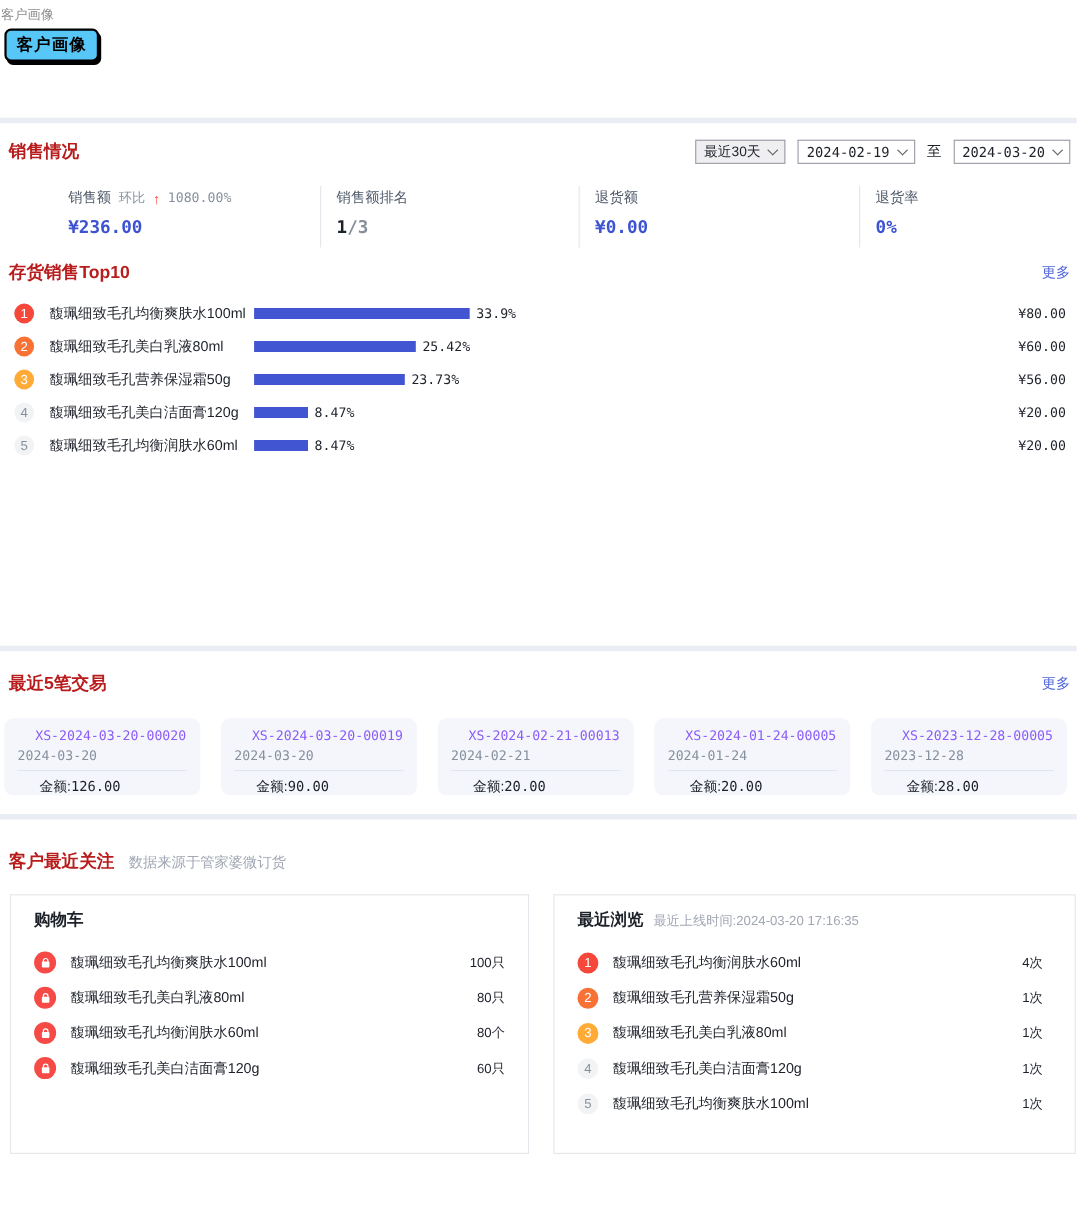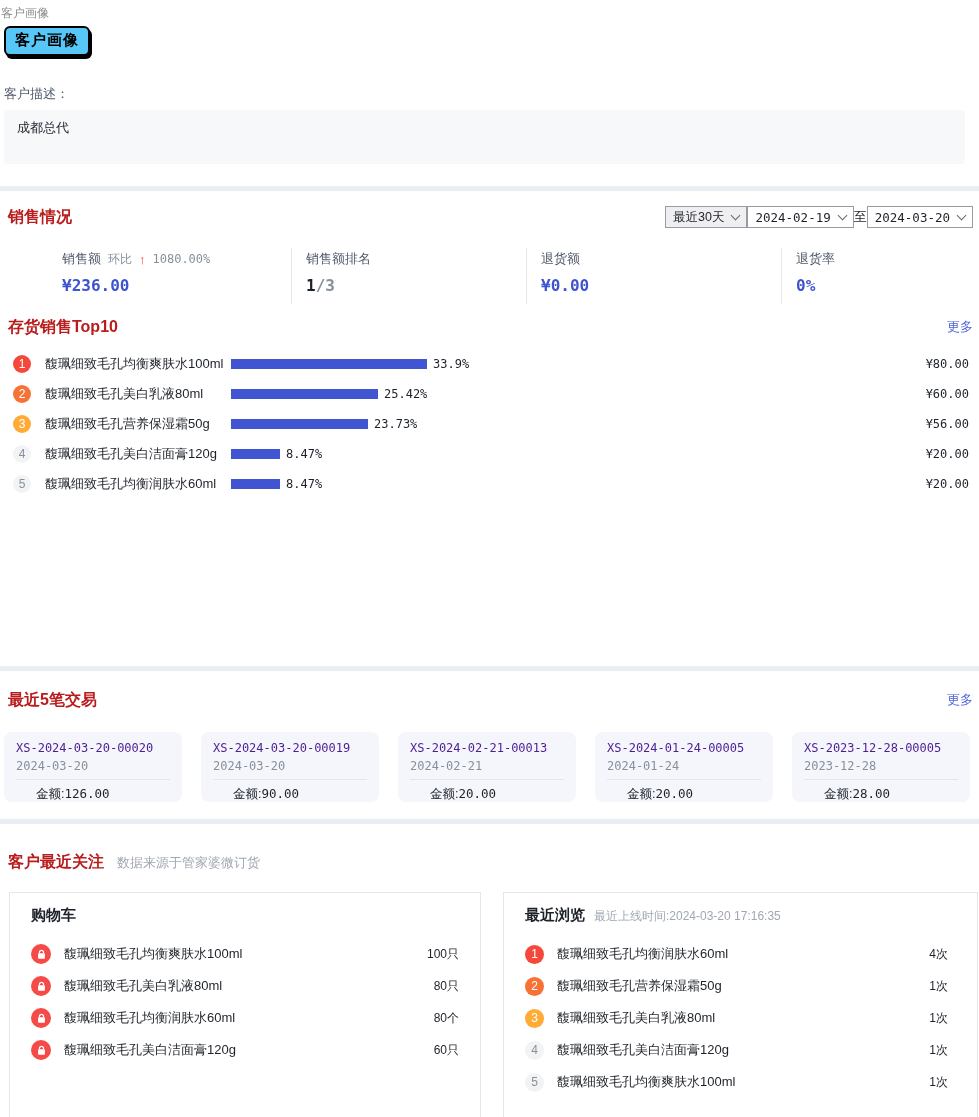--- a/index.html
+++ b/index.html
@@ -24,21 +24,21 @@
   .desc-box { margin-top:5px; background:#f7f8fa; border-radius:4px; height:54px; padding:9px 13px; }
 
   .divider { height:5px; background:#e9edf4; }
   .d1 { margin-top:22px; }
 
   .sec-head { display:flex; align-items:center; height:26px; padding:0 6px 0 8px; }
   .sec-title { font-size:16px; font-weight:bold; color:#b91c1c; }
   .more { margin-left:auto; color:#4e65d9; font-size:13px; cursor:pointer; }
 
   .sales-head { margin-top:13px; }
-  .filters { margin-left:auto; display:flex; align-items:center; }
+  .filters { margin-left:auto; display:flex; align-items:center; gap:11px; }
   .fselect { border:1px solid #999aa4; background:#fff; height:22px; display:flex; align-items:center;
              padding:0 6px 0 7px; font-size:12.5px; min-width:86px; cursor:pointer; justify-content:space-between; }
   .fselect.gray { background:#efeff1; min-width:82px; }
   .chev { width:7px; height:7px; border-right:1.6px solid #66686f; border-bottom:1.6px solid #66686f;
           transform:rotate(45deg); margin:-3px 1px 0 8px; flex:0 0 auto; }
   .to-label { color:#1d2129; }
 
   .metrics { display:flex; margin-top:18px; }
   .metric { padding:2px 0 0 14px; border-left:1px solid #e5e6eb; height:56px; }
   .m1 { width:243px; border-left:none; padding-left:14px;margin-left:48px; }
@@ -58,21 +58,21 @@
   .r1 { background:#f5483b; color:#fff; } .r2 { background:#f77234; color:#fff; } .r3 { background:#ffab36; color:#fff; }
   .t-name { margin-left:14px; width:186px; font-size:13px; }
   .bar { height:10px; background:#4155d2; flex:0 0 auto; }
   .t-pct { margin-left:6px; font-size:12px; }
   .t-amt { margin-left:auto; font-size:12px; margin-right:6px; }
   .t-spacer { height:167px; }
 
   .tx-head { margin-top:16px; }
   .cards { display:flex; gap:19px; margin:19px 4px 0 4px; }
   .card { width:178px; height:70px; background:#f4f6fc; border-radius:8px; padding:9px 12px 0; }
-  .card-no { color:#4c1d95; font-size:12px; cursor:pointer; }
+  .card-no { color:#8b5cf6; font-size:12px; cursor:pointer;margin-left:16px; }
   .card-date { color:#86909c; font-size:12px; margin-top:4px; }
   .card-line { border-top:1px solid #e2e6f0; margin:6px 0; }
   .card-amt { font-size:12.5px; color:#1d2129;margin-left:20px; }
   .tx-bottom { height:17px; }
 
   .focus-head { margin-top:28px; align-items:baseline; }
   .focus-sub { margin-left:13px; color:#a1a7b3; font-size:13px; }
   .panels { display:flex; gap:22px; margin:14px 0 0 9px; width:969px; }
   .panel { border:1px solid #e5e6eb; background:#fff; height:236px; overflow:hidden; }
   .panel-cart { width:472px; } .panel-browse { flex:1; }
@@ -91,24 +91,20 @@
 </head>
 <body>
 
 <div class="page">
 
   <div class="breadcrumb">客户画像</div>
 
   <div class="tab-btn">客户画像</div>
 
   <div class="info">
-    <div class="info-right">
-      <div class="desc-label">客户描述：</div>
-      <div class="desc-box">成都总代</div>
-    </div>
   </div>
 
   <div class="divider d1"></div>
 
   <div class="sec-head sales-head">
     <span class="sec-title">销售情况</span>
     <div class="filters">
       <div class="fselect gray">
         <span>最近30天</span>
         <span class="chev"></span>

